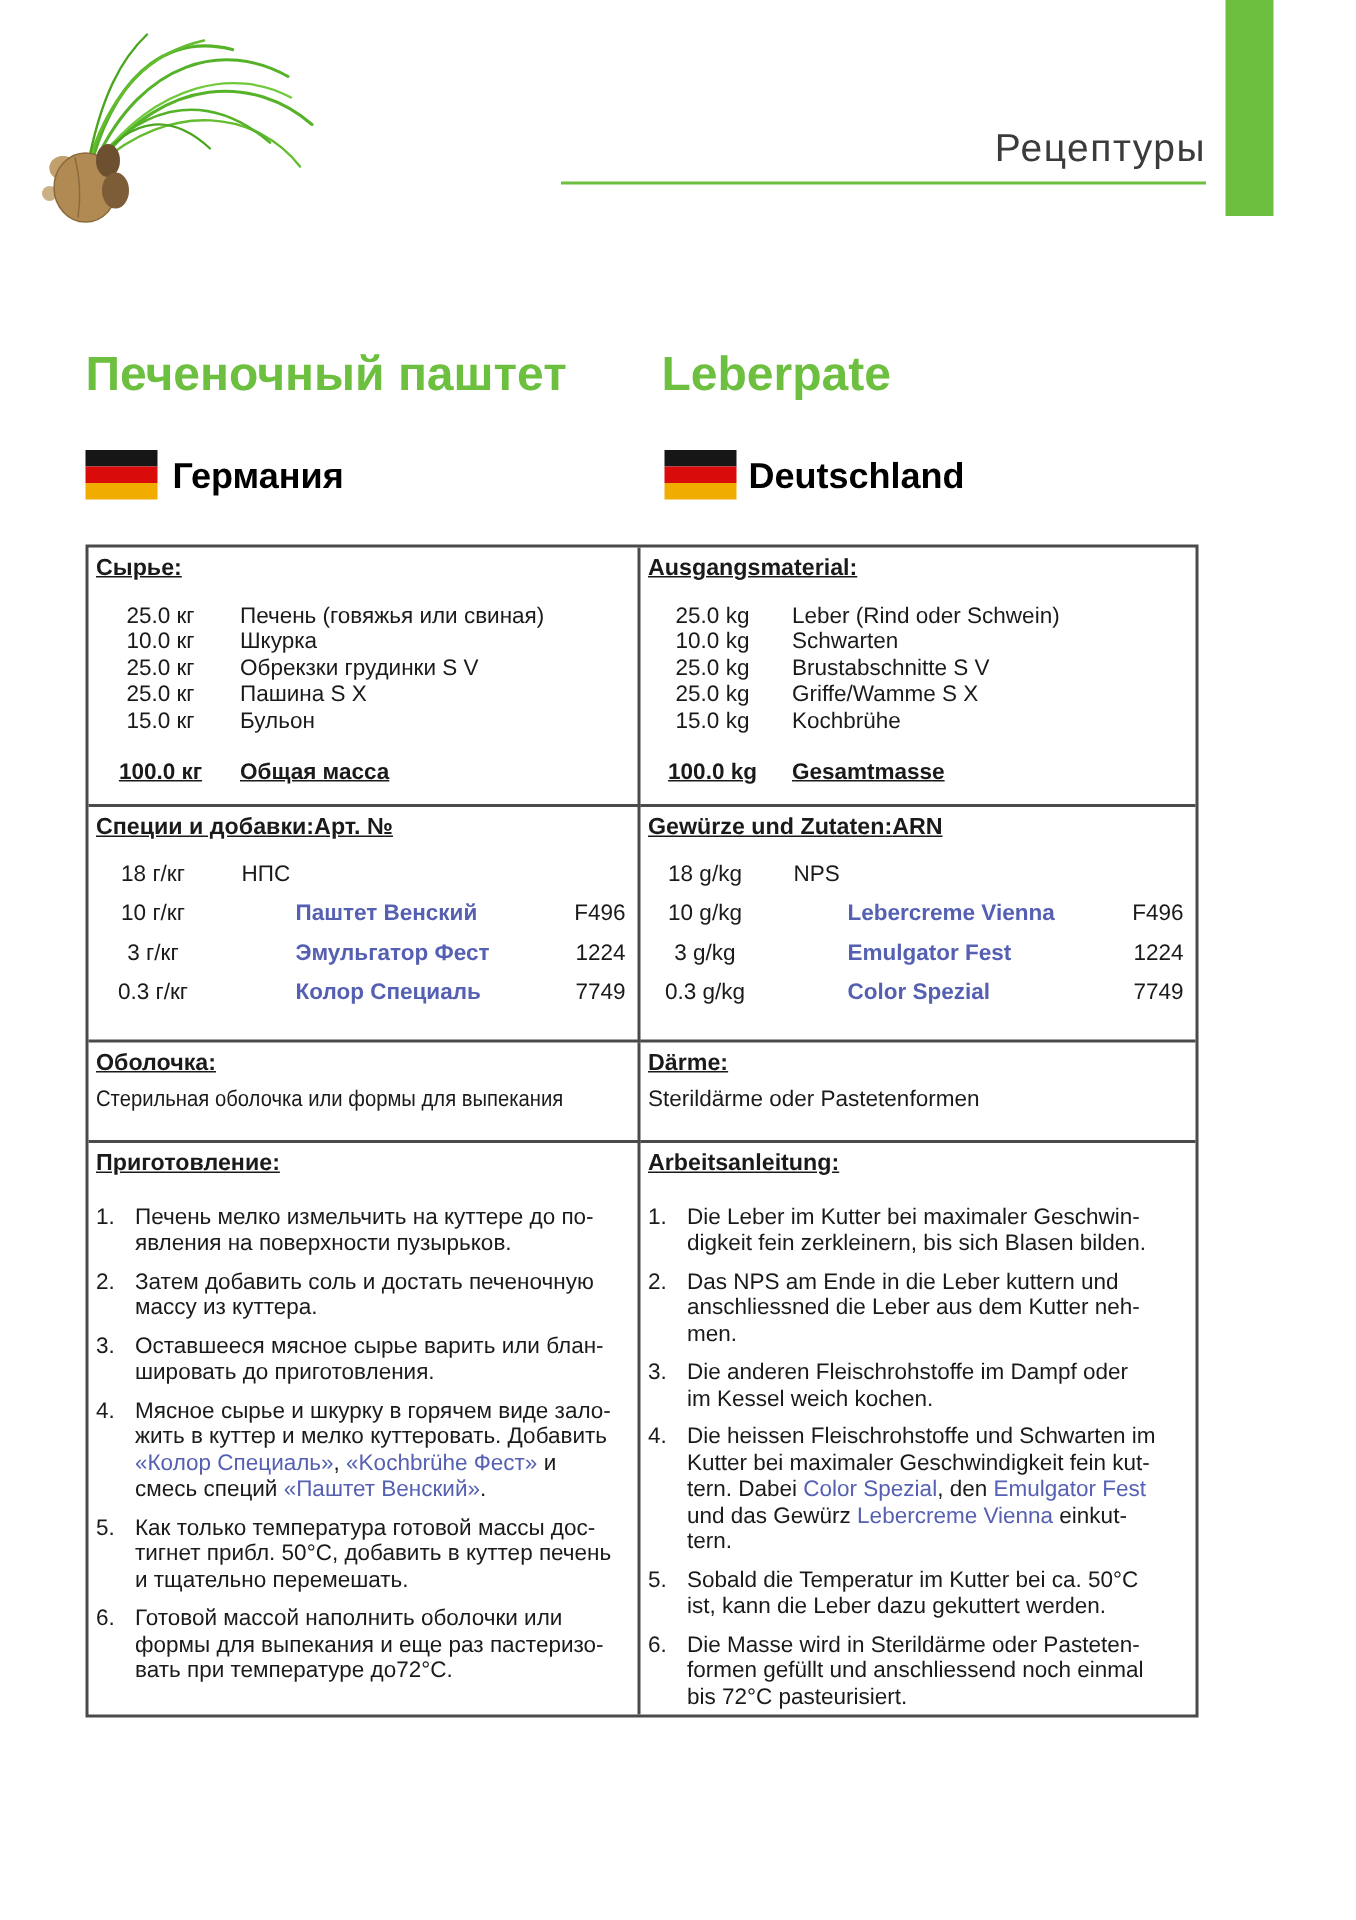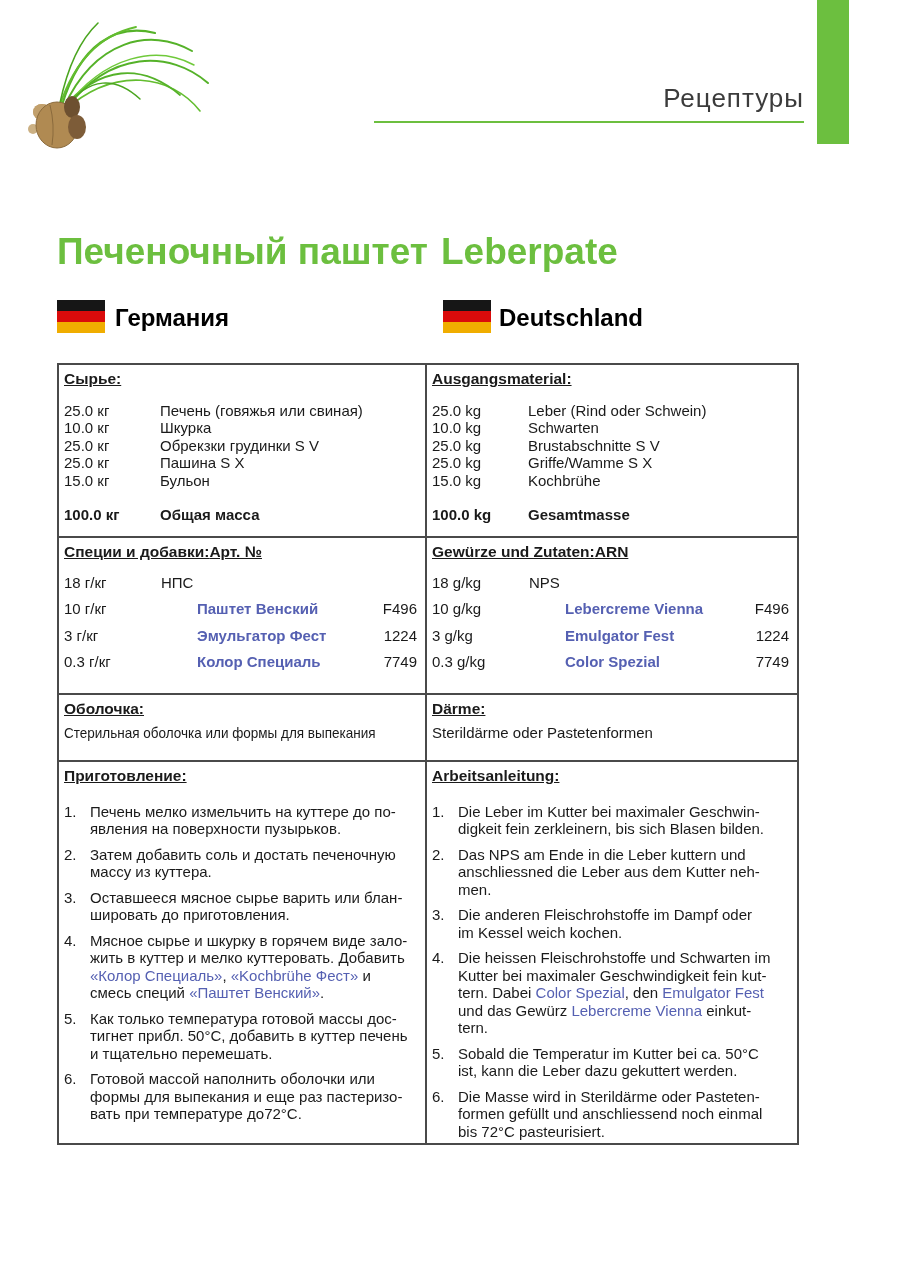--- a/index.html
+++ b/index.html
@@ -6,21 +6,21 @@
   html,body { margin:0; padding:0; background:#fff; }
   .page {
     position:relative; width:904px; height:1216px; background:#ffffff;
     font-family:"Liberation Sans","DejaVu Sans",sans-serif; color:#1a1a1a; overflow:hidden;
   }
   .green-bar { position:absolute; left:817px; top:0; width:32px; height:144px; background:var(--green); }
   .header-title { position:absolute; top:83px; right:100px; font-size:26px; font-weight:400; color:#3b3b3b; letter-spacing:1px; }
   .header-rule { position:absolute; top:121px; left:374px; width:430px; height:2px; background:var(--green); }
   .illustration { position:absolute; left:20px; top:5px; }
 
-  .recipe-title { position:absolute; top:231px; font-size:37px; font-weight:bold; color:var(--green);text-align:center; }
+  .recipe-title { position:absolute; top:231px; font-size:32px; font-weight:bold; color:var(--green);text-align:center; }
   .recipe-title.ru { left:57px; } .recipe-title.de { left:441px; }
 
   .flag { position:absolute; top:300px; width:48px; height:33px; display:flex; flex-direction:column; }
   .flag.ru { left:57px; } .flag.de { left:443px; }
   .flag div { flex:1; }
   .f-black { background:#161616; } .f-red { background:#da0b0b; } .f-gold { background:#f0ad00; }
 
   .country { position:absolute; top:304px; font-size:24px; font-weight:bold; color:#000; }
   .country.ru { left:115px; } .country.de { left:499px; }
 
@@ -31,22 +31,22 @@
     box-sizing:border-box; font-size:15px; line-height:17.5px;
   }
   .cell { box-sizing:border-box; padding:5px 8px 4px 5px; overflow:hidden; }
   .cell.left { border-right:2px solid var(--border); }
   .cell.rtop { border-bottom:2px solid var(--border); }
   .cell.de-col { }
   .sec-heading { font-weight:bold; text-decoration:underline; font-size:15.5px; white-space:nowrap; }
 
   .mat-rows { margin-top:14px; }
   .mat-row, .mat-total { display:grid; grid-template-columns:86px 1fr; column-gap:10px; }
-  .qty { text-align:left; white-space:nowrap; }
-  .mat-total { margin-top:17px; font-weight:bold; }
+  .qty { text-align:center; white-space:nowrap; }
+  .mat-total { margin-top:17px; font-weight:bold;text-decoration:underline; }
 
   .spice-head { display:flex; justify-content:flex-start; align-items:baseline; }
   .spice-rows { margin-top:13px; }
   .spice-row { display:grid; grid-template-columns:76px 1fr 58px; column-gap:21px; margin-bottom:9px; }
   .spice-name.accent { color:var(--blue); font-weight:bold;margin-left:36px; }
   .art { text-align:right; white-space:nowrap; }
 
   .casing-text { margin-top:6px; }
   .casing-text.cond { display:inline-block; transform:scaleX(.9); transform-origin:0 50%; white-space:nowrap; }
 

